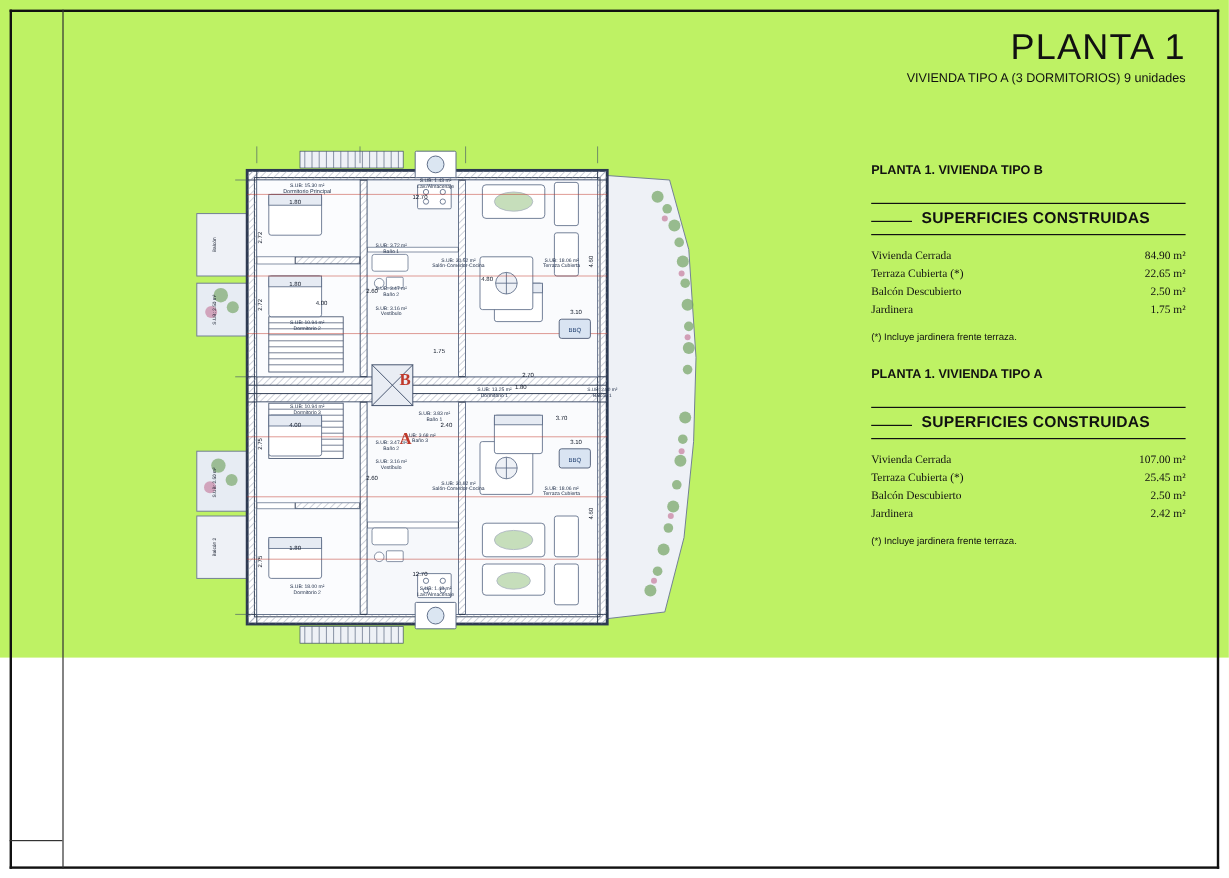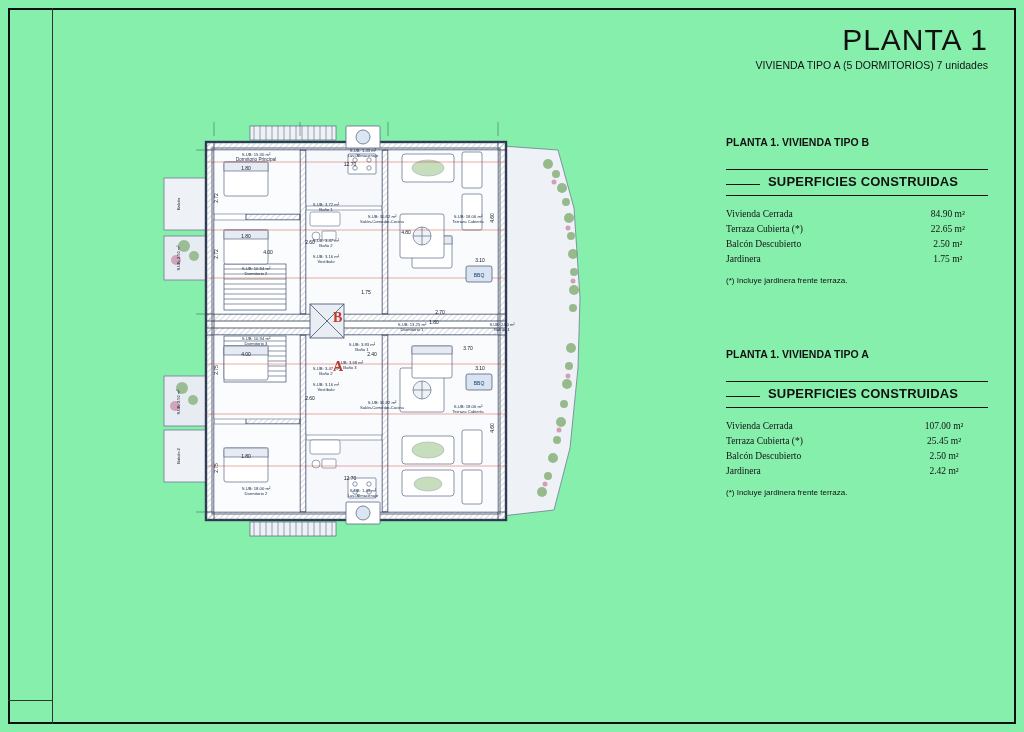--- a/index.html
+++ b/index.html
@@ -14,22 +14,22 @@
     color: #1a1a1a;
     overflow: hidden;
     position: relative;
   }
 
   
   #page {
     position: absolute;
     left: 0; top: 0;
     width: 1024px;
-    height: 732px;
-    background: #86efac;
+    height: 548px;
+    background: #bef264;
   }
   .frame-line {
     position: absolute;
     background: #111;
   }
   #frame-top    { left: 8px;  top: 8px;   width: 1008px; height: 2px; }
   #frame-right  { left: 1014px; top: 8px; width: 2px;  height: 716px; }
   #frame-bottom { left: 8px;  top: 722px; width: 1008px; height: 2px; }
   #frame-left   { left: 8px;  top: 8px;   width: 2px;  height: 716px; }
   #frame-inner-left { left: 52px; top: 8px; width: 1px; height: 716px; background: #333; }
@@ -55,21 +55,21 @@
     color: #111;
     margin-top: 2px;
   }
 
   
   .legend {
     position: absolute;
     width: 262px;
   }
   #legend-b { right: 36px; top: 136px; }
-  #legend-a { right: 36px; top: 306px; margin-top: 42px; }
+  #legend-a { right: 36px; top: 306px; }
 
   .legend-head {
     font-size: 10.5px;
     font-weight: bold;
     color: #111;
     padding-bottom: 20px;
   }
   .legend-rule {
     height: 1px;
     background: #111;
@@ -105,21 +105,21 @@
     width: 100%;
     margin-top: 10px;
   }
   table.areas td {
     font-size: 9.5px;
     color: #111;
     padding: 2.5px 0;
     font-family: Liberation Serif, serif;
   }
   table.areas td.val {
-    text-align: center;
+    text-align: right;
   }
   .legend-note {
     font-size: 8px;
     color: #111;
     margin-top: 10px;
   }
 
   
   #drawing {
     position: absolute;
@@ -147,21 +147,21 @@
 
   <div class="frame-line" id="frame-top"></div>
   <div class="frame-line" id="frame-right"></div>
   <div class="frame-line" id="frame-bottom"></div>
   <div class="frame-line" id="frame-left"></div>
   <div class="frame-line" id="frame-inner-left"></div>
   <div class="frame-line" id="frame-bottom-tab"></div>
 
   <div id="title-block">
     <div id="plan-title">PLANTA 1</div>
-    <div class="subtitle">VIVIENDA TIPO A (5 DORMITORIOS) 7 unidades</div>
+    <div class="subtitle">VIVIENDA TIPO A (3 DORMITORIOS) 9 unidades</div>
   </div>
 
   <div class="legend" id="legend-b">
     <div class="legend-head">PLANTA 1. VIVIENDA TIPO B</div>
     <div class="legend-rule"></div>
     <div>
       <span class="legend-rule-thin"></span><span class="legend-sub">SUPERFICIES CONSTRUIDAS</span>
     </div>
     <div class="legend-rule-bottom"></div>
     <table class="areas">

